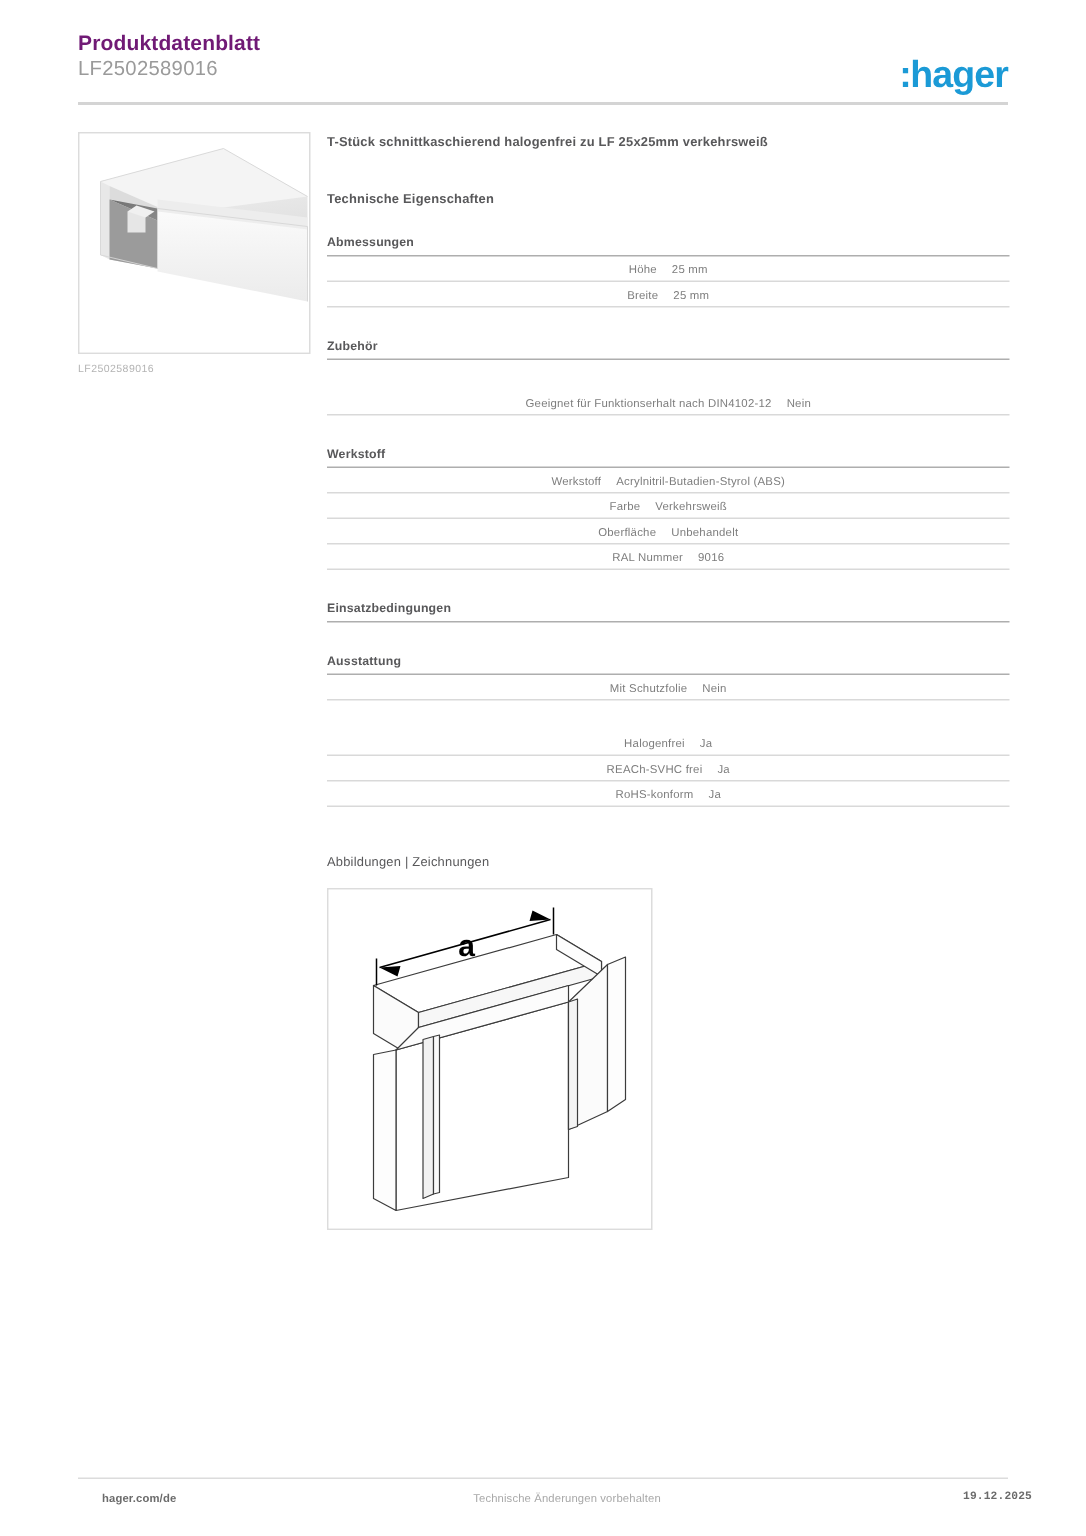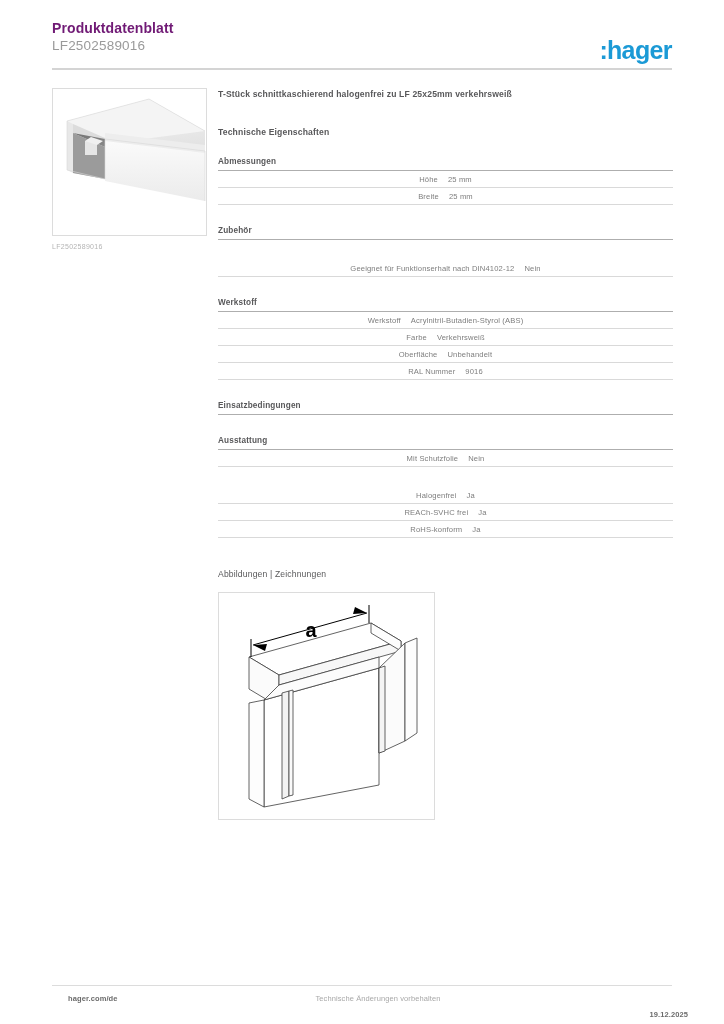--- a/index.html
+++ b/index.html
@@ -154,23 +154,24 @@
     font-size: 7.5px; font-weight: bold; color: #6b6b6b;
     letter-spacing: .1px;
   }
   .foot-center {
     position: absolute; left: 0; right: 0; top: 0;
     text-align: center;
     font-size: 7.5px; color: #a8a8a8;
     letter-spacing: .1px;
   }
   .foot-right {
-    position: absolute; right: 0; top: 16px;
+    position: absolute; right: 0; top: 0;
     font-size: 7.5px; font-weight: bold; color: #6b6b6b;
     letter-spacing: .1px;
+    font-family: Liberation Mono, monospace;
   }
 </style>
 </head>
 <body>
 
 <div class="header">
   <div class="hdr-title">Produktdatenblatt</div>
   <div class="hdr-sub">LF2502589016</div>
   <div class="logo"><span class="colon">:</span><span>hager</span></div>
 </div>

